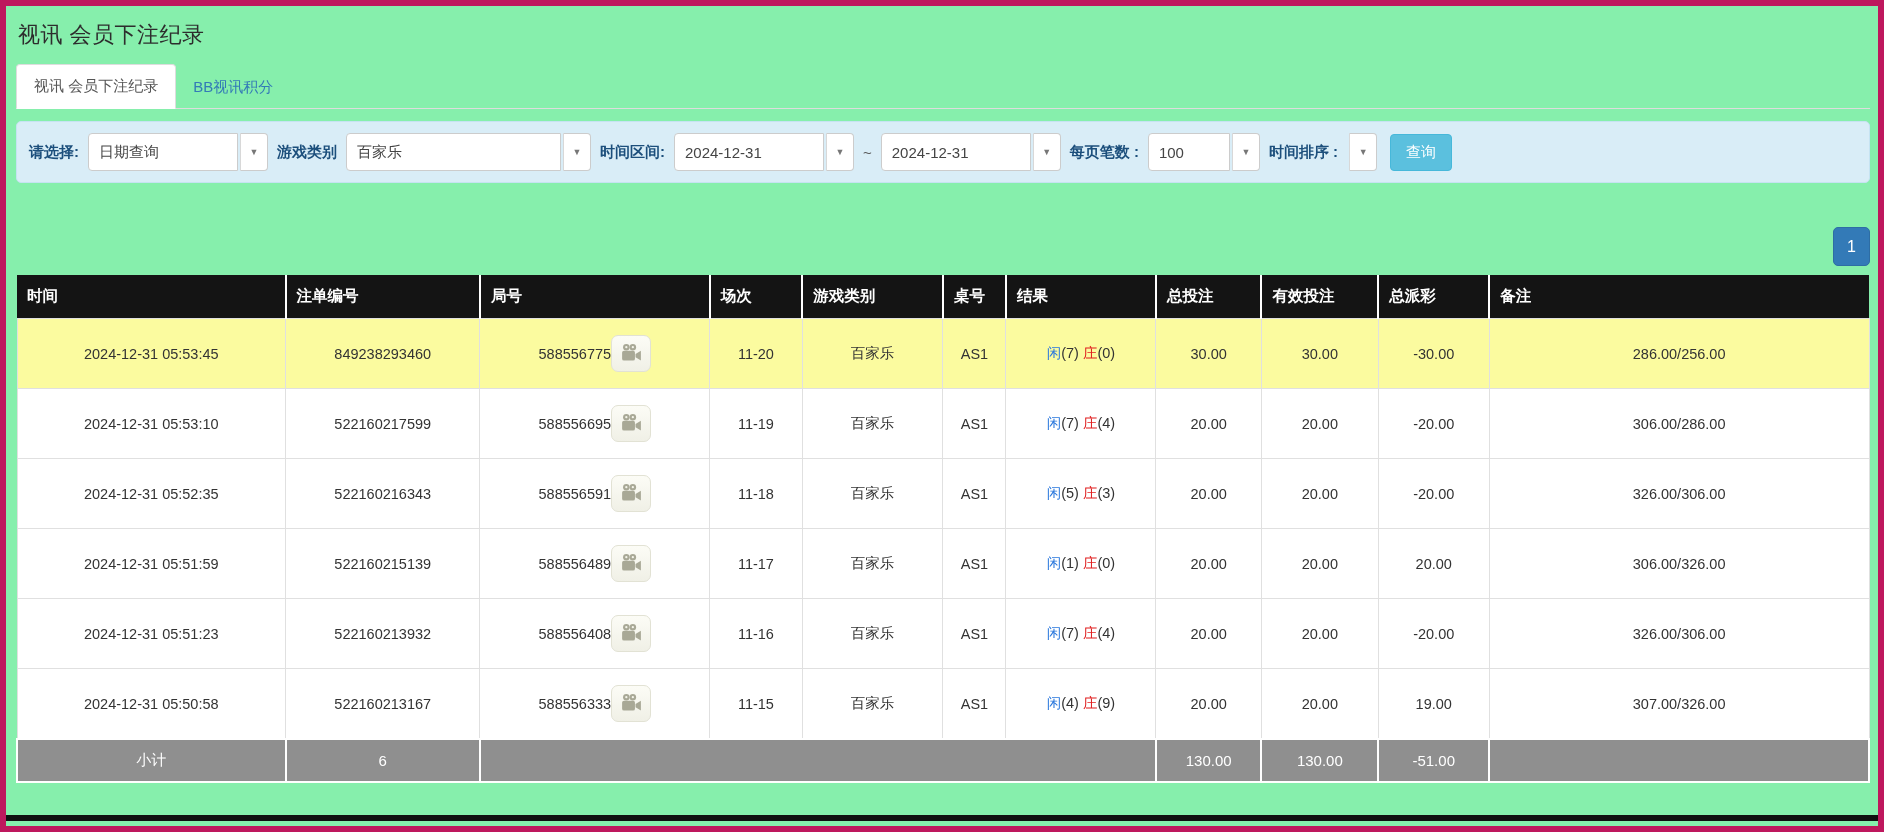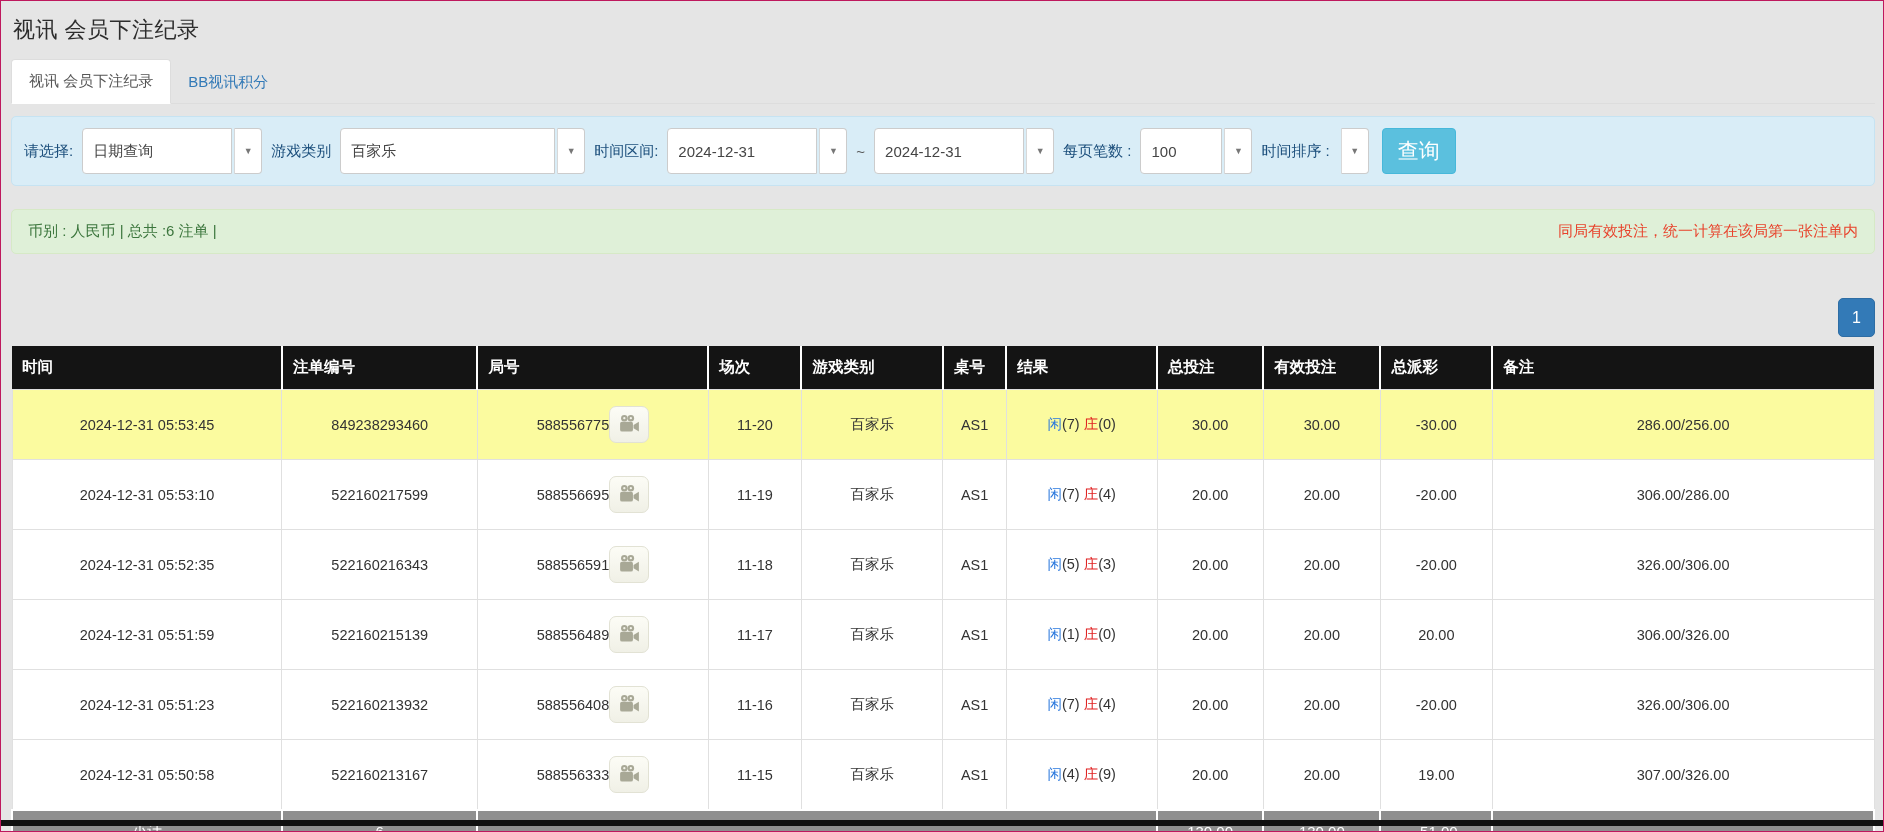--- a/index.html
+++ b/index.html
@@ -1,50 +1,50 @@
 <!DOCTYPE html>
 <html><head>
 <meta charset="utf-8">
 <style>
   * { box-sizing: border-box; margin: 0; padding: 0; }
   html,body { background:#fff; }
   body { font-family: "Liberation Sans", "DejaVu Sans", sans-serif; }
   .page {
     width: 1884px; height: 832px; position: relative;
-    border: 1px solid #be185d; background: #e5e5e5; overflow: hidden;
+    border: 6px solid #be185d; background: #86efac; overflow: hidden;
   }
   .content { padding: 6px 8px 0 10px; }
 
   .page-title { font-size: 22px; color: #2d2d2d; font-weight: 500; margin: 8px 0 14px 2px; letter-spacing: 0.5px; }
 
   
   .tabs { display: flex; border-bottom: 1px solid #ddd; align-items: flex-end; }
   .tab { font-size: 15px; padding: 12px 17px; cursor: pointer; margin-bottom: -1px; }
   .tab.active { background: #fff; border: 1px solid #ddd; border-bottom: 1px solid #fff; border-radius: 4px 4px 0 0; color: #555; }
   .tab.link { color: #337ab7; }
 
   
   .filter-bar {
     margin-top: 12px; background: #d9edf7; border: 1px solid #c6e3f2; border-radius: 5px;
     padding: 11px 12px; display: flex; align-items: center; gap: 9px; font-size: 15px;
   }
-  .flabel { color: #1c4f7c; font-weight: normal; white-space: nowrap; }
-  .selectbox { display: flex; align-items: stretch; height: 46px; }
+  .flabel { color: #1c4f7c; font-weight: bold; white-space: nowrap; }
+  .selectbox { display: flex; align-items: stretch; height: 38px; }
   .selectbox .val {
     background: #fff; border: 1px solid #ccc; border-radius: 4px 0 0 4px;
     padding: 0 10px; color: #454545; display: flex; align-items: center; font-size: 15px;
   }
   .selectbox .arrow {
     width: 28px; background: #fff; border: 1px solid #ccc; border-left: 1px solid #d8d8d8;
     border-radius: 0 4px 4px 0; display: flex; align-items: center; justify-content: center;
     color: #777; font-size: 9px; margin-left: 2px;
   }
   .tilde { color: #555; }
   .search-btn {
-    background: #5bc0de; border: 1px solid #46b8da; color: #fff; font-size: 21px;
+    background: #5bc0de; border: 1px solid #46b8da; color: #fff; font-size: 15px;
     padding: 8px 15px; border-radius: 4px; cursor: pointer; margin-left: 4px;
     font-family: inherit;
   }
 
   
   .summary-bar {
     margin-top: 23px; background: #dff0d8; border: 1px solid #d6e9c6; border-radius: 5px;
     padding: 12px 16px; display: flex; justify-content: space-between; align-items: center;
     font-size: 15px;
   }
@@ -134,24 +134,20 @@
       </div>
 
       <span class="flabel">时间排序 :</span>
       <div class="selectbox">
         <span class="arrow">▼</span>
       </div>
 
       <button class="search-btn">查询</button>
     </div>
 
-    <div class="summary-bar">
-      <span class="summary-left">币别 : 人民币 | 总共 :6 注单 |</span>
-      <span class="summary-notice">同局有效投注，统一计算在该局第一张注单内</span>
-    </div>
 
     <div class="pager">
       <div class="page-btn">1</div>
     </div>
 
     <table class="records">
       <colgroup>
         <col style="width:14.5%">
           <col style="width:10.5%">
           <col style="width:12.4%">

